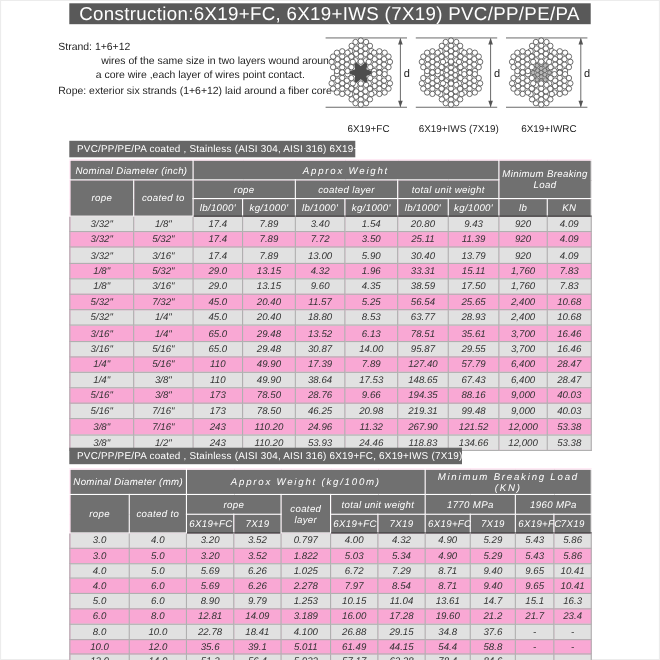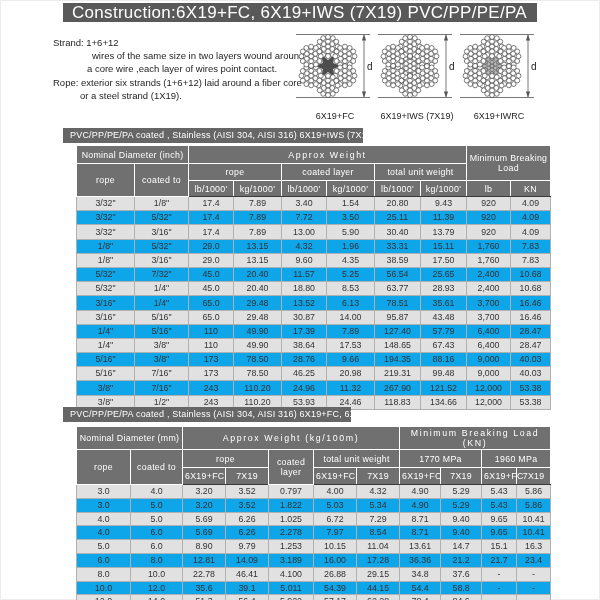--- a/index.html
+++ b/index.html
@@ -14,25 +14,25 @@
   .dl.i1{padding-left:27px}
   .dl.i15{padding-left:34px}
   .dl.i2{padding-left:39px}
 
   .diagrams{position:absolute;left:294px;top:28px;display:flex;}
   .diagram{width:82px;text-align:center;}
   .dlabel{font-size:9px;color:#1e1e1e;white-space:nowrap;margin-top:1px;}
 
   .ttitle{position:absolute;left:63px;height:15px;line-height:15px;background:var(--c-title,#666);
           color:#fff;font-size:9px;padding:0 7px;box-sizing:border-box;white-space:nowrap;letter-spacing:.2px;}
-  .t1t{top:128px;width:300px}
-  .t2t{top:407px;width:288px}
-
-  table.tb{position:absolute;left:76px;border-collapse:collapse;table-layout:fixed;width:474px;
-           background:#0ea5e9;border:1.5px solid #3a3a3a;}
+  .t1t{top:128px;width:260px}
+  .t2t{top:407px;width:357px}
+
+  table.tb{position:absolute;left:63px;border-collapse:collapse;table-layout:fixed;width:474px;
+           background:#f9a8d4;border:1.5px solid #3a3a3a;font-style:italic;}
   .t1{top:145px}
   .t2{top:426px}
   .tb th{background:var(--c-th,#707070);color:#fff;font-weight:normal;font-size:8.8px;
          border:1px solid #fff;padding:1px 2px;letter-spacing:.3px;vertical-align:middle;}
   .tb thead tr:last-child th{border-bottom:1.5px solid #3a3a3a;}
   .tb th.ls{letter-spacing:1.6px;text-align:center;}
   .t1 thead tr:nth-child(1) th{height:15px}
   .t1 thead tr:nth-child(2) th{height:14px}
   .t1 thead tr:nth-child(3) th{height:13px}
   .t2 thead tr:nth-child(1) th{height:16px}
@@ -48,21 +48,20 @@
 
 <div class="page">
 
   <div class="cbar">Construction:6X19+FC, 6X19+IWS (7X19) PVC/PP/PE/PA coated</div>
 
   <div class="desc">
     <div class="dl i0">Strand: 1+6+12</div>
     <div class="dl i2">wires of the same size in two layers wound around</div>
     <div class="dl i15">a core wire ,each layer of  wires point contact.</div>
     <div class="dl i0">Rope: exterior six strands (1+6+12) laid around a fiber core</div>
-    <div class="dl i1">or a steel strand (1X19).</div>
   </div>
 
   <div class="diagrams">
     <div class="diagram">
       <svg width="82" height="78">
           <line x1="2" y1="6.5" x2="76" y2="6.5" stroke="#555" stroke-width="0.8"></line>
           <line x1="2" y1="69.5" x2="76" y2="69.5" stroke="#555" stroke-width="0.8"></line>
           <line x1="70" y1="7" x2="70" y2="69" stroke="#555" stroke-width="0.8"></line>
           <polygon points="70,6.5 67.9,12.5 72.1,12.5" fill="#555"></polygon>
           <polygon points="70,69.5 67.9,63.5 72.1,63.5" fill="#555"></polygon>
@@ -611,21 +610,21 @@
           <td>16.46</td>
         </tr>
         <tr class="alt">
           <td>3/16"</td>
           <td>5/16"</td>
           <td>65.0</td>
           <td>29.48</td>
           <td>30.87</td>
           <td>14.00</td>
           <td>95.87</td>
-          <td>43.48</td>
+          <td>29.55</td>
           <td>3,700</td>
           <td>16.46</td>
         </tr>
         <tr>
           <td>1/4"</td>
           <td>5/16"</td>
           <td>110</td>
           <td>49.90</td>
           <td>17.39</td>
           <td>7.89</td>
@@ -805,45 +804,45 @@
           <td>16.3</td>
         </tr>
         <tr>
           <td>6.0</td>
           <td>8.0</td>
           <td>12.81</td>
           <td>14.09</td>
           <td>3.189</td>
           <td>16.00</td>
           <td>17.28</td>
-          <td>36.36</td>
+          <td>19.60</td>
           <td>21.2</td>
           <td>21.7</td>
           <td>23.4</td>
         </tr>
         <tr class="alt">
           <td>8.0</td>
           <td>10.0</td>
           <td>22.78</td>
-          <td>46.41</td>
+          <td>18.41</td>
           <td>4.100</td>
           <td>26.88</td>
           <td>29.15</td>
           <td>34.8</td>
           <td>37.6</td>
           <td>-</td>
           <td>-</td>
         </tr>
         <tr>
           <td>10.0</td>
           <td>12.0</td>
           <td>35.6</td>
           <td>39.1</td>
           <td>5.011</td>
-          <td>54.39</td>
+          <td>61.49</td>
           <td>44.15</td>
           <td>54.4</td>
           <td>58.8</td>
           <td>-</td>
           <td>-</td>
         </tr>
         <tr class="alt">
           <td>12.0</td>
           <td>14.0</td>
           <td>51.3</td>

